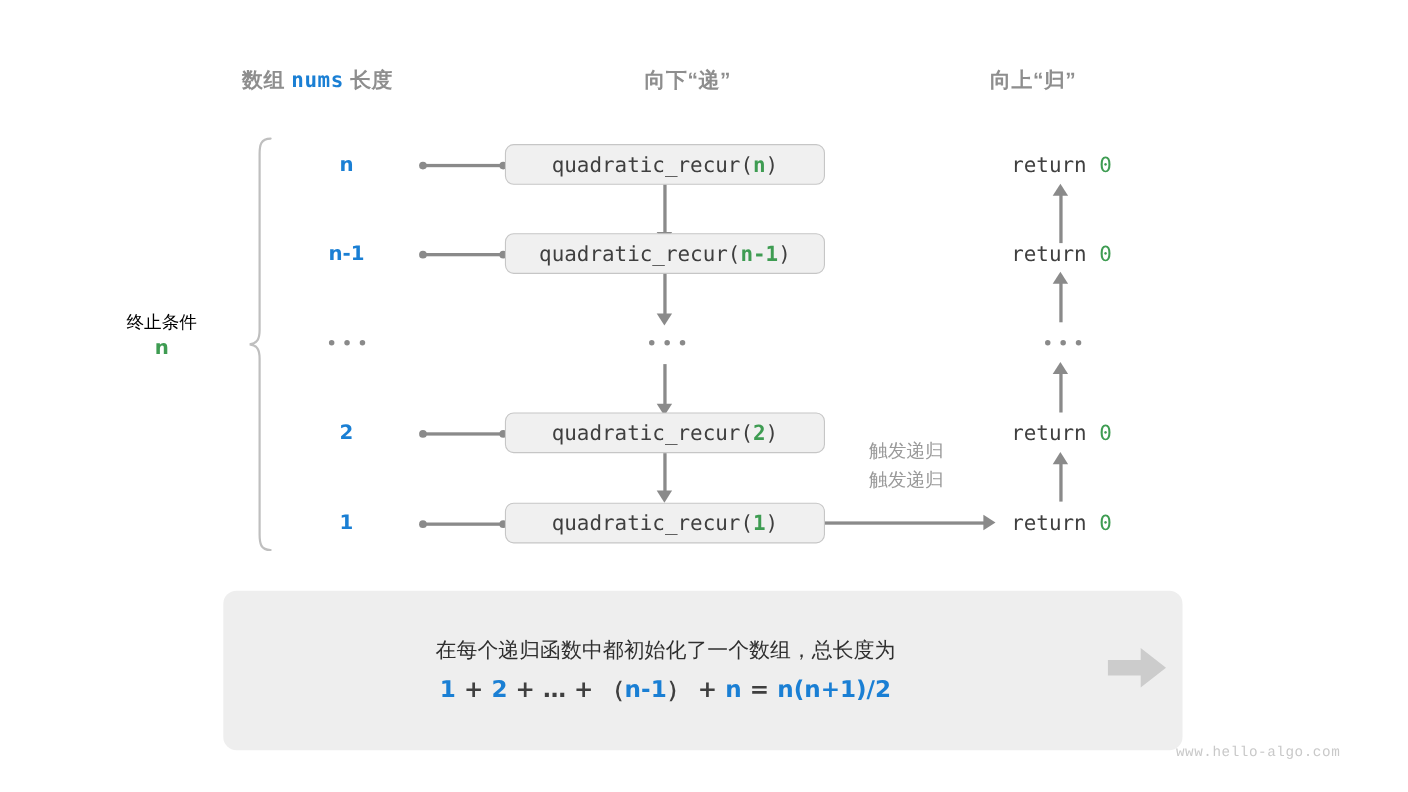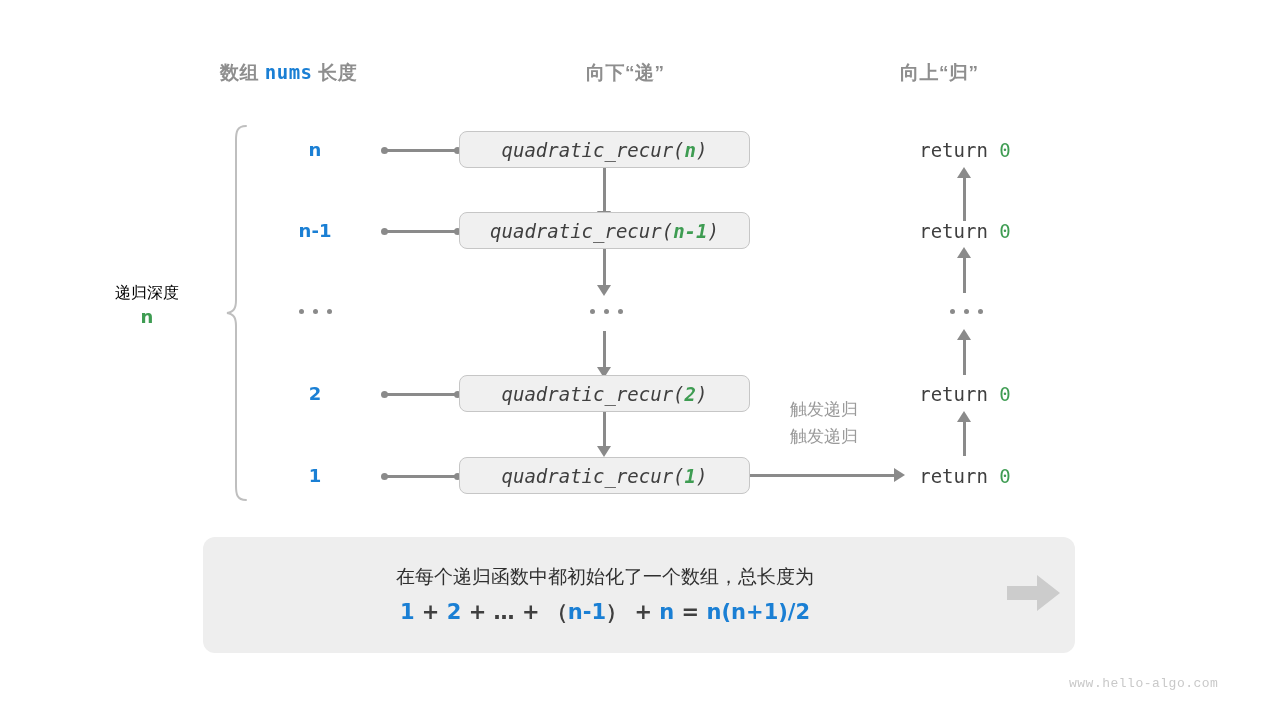--- a/index.html
+++ b/index.html
@@ -97,21 +97,20 @@
     background: #f0f0f0;
     border: 1.5px solid #c6c6c6;
     border-radius: 8px;
     display: flex;
     align-items: center;
     justify-content: center;
     font-family: "DejaVu Sans Mono", "Liberation Mono", monospace;
     font-size: 19px;
     color: #3f3f3f;
     white-space: nowrap;
-    font-style: italic;
   }
   .call-box .arg { color: #3e9c52; font-weight: bold; }
 
   
   .v-line {
     width: 3px;
     background: #8a8a8a;
   }
   .arrow-down-head {
     width: 0; height: 0;
@@ -233,21 +232,21 @@
 
   <div class="abs col-header" style="left:900px; top:60px;">向上“归”</div>
 
   <div class="abs" style="left:224px; top:124px; width:26px; height:378px;">
     <svg width="26" height="378" viewBox="0 0 26 378" fill="none" xmlns="http://www.w3.org/2000/svg">
       <path d="M22 2 C13 2, 12 8, 12 16 L12 176 C12 184, 10 188, 3 189 C10 190, 12 194, 12 202 L12 362 C12 370, 13 376, 22 376" stroke="#bfbfbf" stroke-width="2" fill="none" stroke-linecap="round"></path>
     </svg>
   </div>
 
   <div class="abs depth-label" style="left:92px; top:283px; width:110px;">
-    <div>递归深度</div>
+    <div>终止条件</div>
     <div class="depth-value">n</div>
   </div>
 
   <div class="abs size-label" style="left:275px; top:139px; width:80px;">n</div>
 
   <div class="abs connector" style="left:382px; top:149px; width:78px;"></div>
 
   <div class="abs call-box" style="left:459px; top:131px; width:291px; height:37px;">
     <span>quadratic_recur</span>
       <span>(</span>
@@ -351,21 +350,21 @@
   <div class="abs return-label" style="left:885px; top:465px; width:160px;">
     <span>return</span>
     <span class="val">0</span>
   </div>
 
   <div class="abs base-note" style="left:758px; top:396px; width:132px;">
     <div>触发递归</div>
     <div>触发递归</div>
   </div>
 
-  <div class="abs summary-panel" style="left:203px; top:537px; width:872px; height:116px;">
+  <div class="abs summary-panel" style="left:203px; top:537px; width:872px; height:145px;">
 
     <div class="summary-left">
       <div class="summary-text">在每个递归函数中都初始化了一个数组，总长度为</div>
       <div class="summary-formula">
         <span class="b">1</span>
         <span>+</span>
         <span class="b">2</span>
         <span>+</span>
         <span>…</span>
         <span>+</span>

